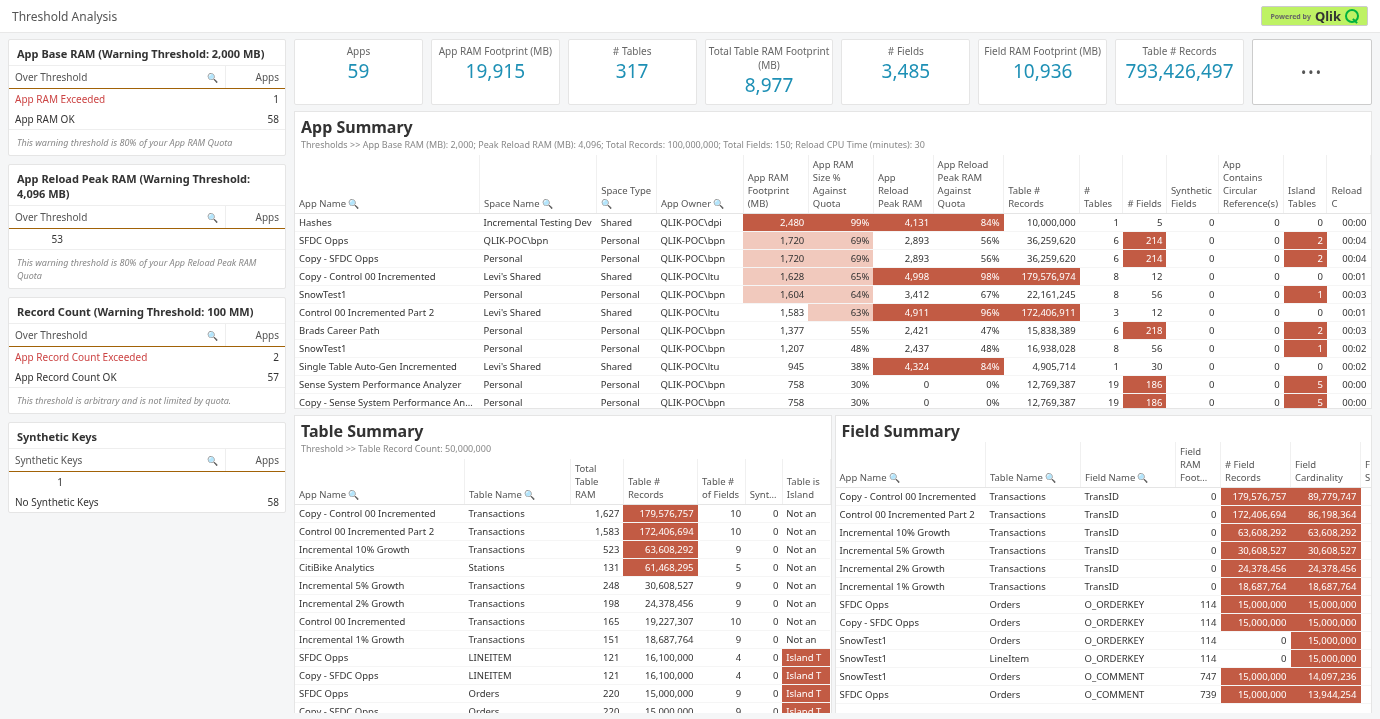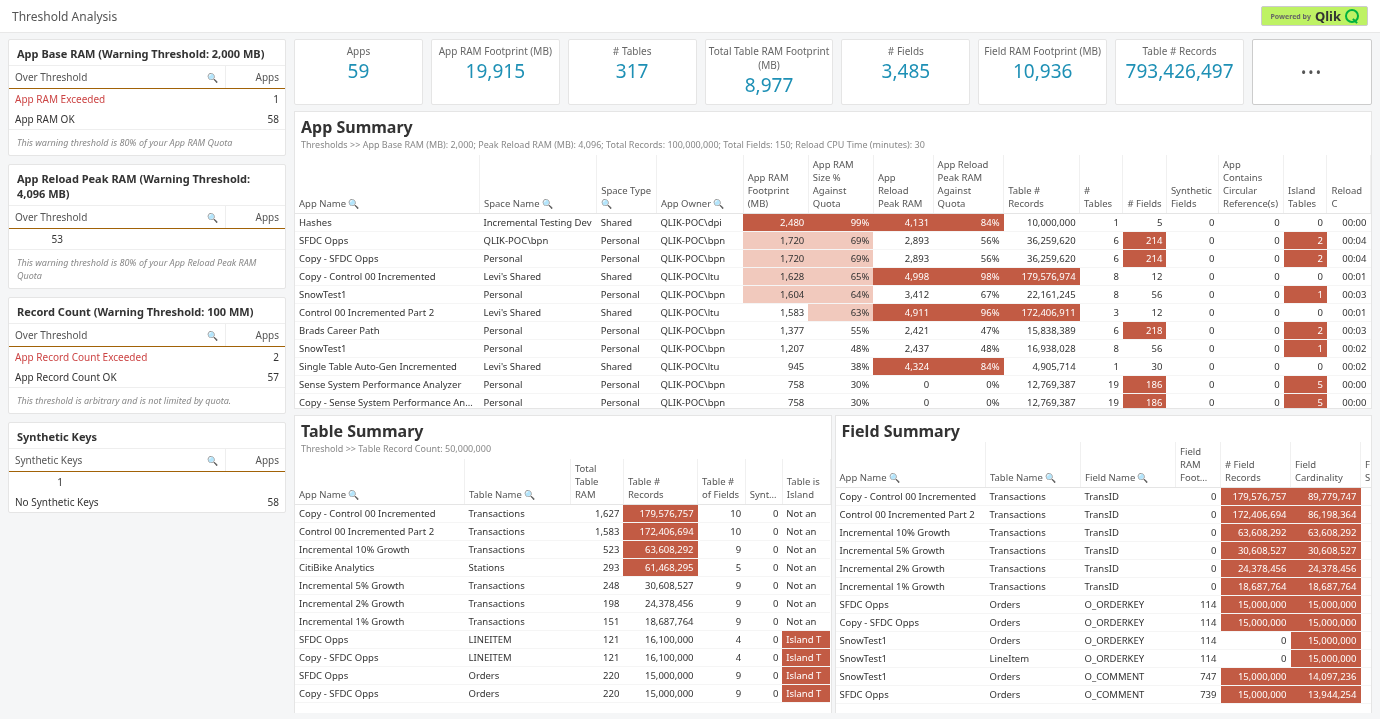--- a/index.html
+++ b/index.html
@@ -477,41 +477,50 @@
                     <td class="">Transactions</td>
                     <td class="r">523</td>
                     <td class="r hl-dark">63,608,292</td>
                     <td class="r">9</td>
                     <td class="r">0</td>
                     <td class="">Not an</td>
                   </tr>
                   <tr>
                     <td class="">CitiBike Analytics</td>
                     <td class="">Stations</td>
-                    <td class="r">293</td>
+                    <td class="r">131</td>
                     <td class="r hl-dark">61,468,295</td>
                     <td class="r">5</td>
                     <td class="r">0</td>
                     <td class="">Not an</td>
                   </tr>
                   <tr>
                     <td class="">Incremental 5% Growth</td>
                     <td class="">Transactions</td>
                     <td class="r">248</td>
                     <td class="r">30,608,527</td>
                     <td class="r">9</td>
                     <td class="r">0</td>
                     <td class="">Not an</td>
                   </tr>
                   <tr>
                     <td class="">Incremental 2% Growth</td>
                     <td class="">Transactions</td>
                     <td class="r">198</td>
                     <td class="r">24,378,456</td>
                     <td class="r">9</td>
+                    <td class="r">0</td>
+                    <td class="">Not an</td>
+                  </tr>
+                  <tr>
+                    <td class="">Control 00 Incremented</td>
+                    <td class="">Transactions</td>
+                    <td class="r">165</td>
+                    <td class="r">19,227,307</td>
+                    <td class="r">10</td>
                     <td class="r">0</td>
                     <td class="">Not an</td>
                   </tr>
                   <tr>
                     <td class="">Incremental 1% Growth</td>
                     <td class="">Transactions</td>
                     <td class="r">151</td>
                     <td class="r">18,687,764</td>
                     <td class="r">9</td>
                     <td class="r">0</td>

